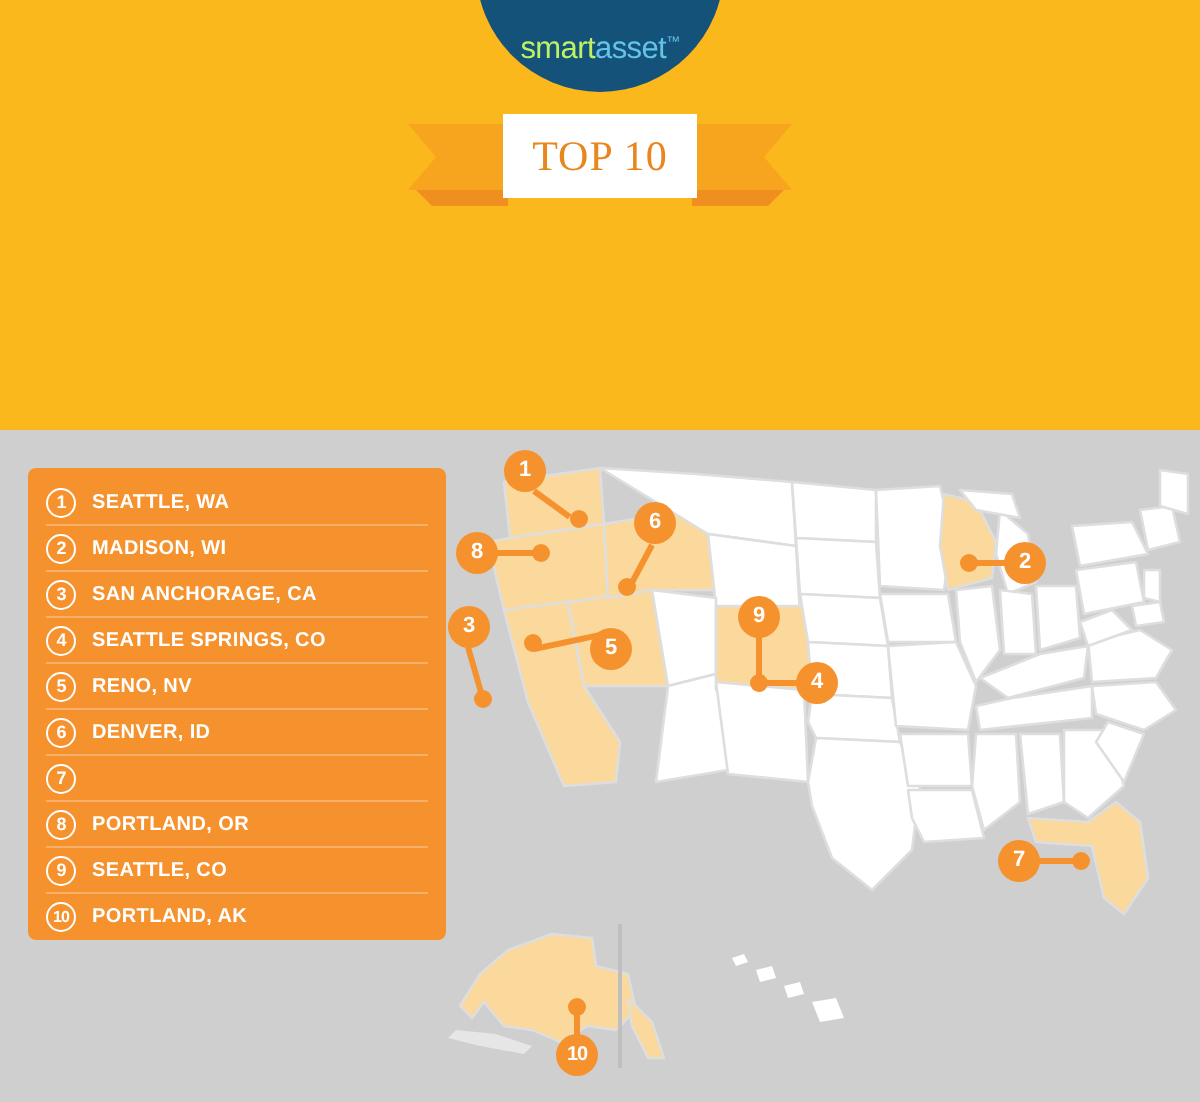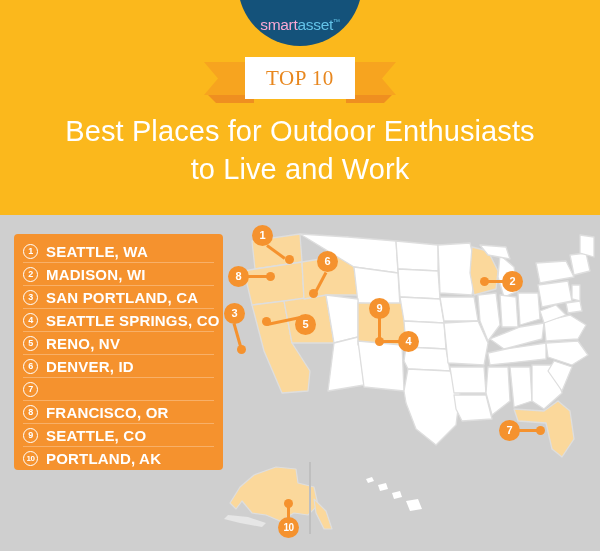--- a/index.html
+++ b/index.html
@@ -25,21 +25,21 @@
     background: #14527a;
     border-radius: 0 0 62px 62px;
     display: flex; align-items: flex-end; justify-content: center;
     padding-bottom: 12px;
   }
   .logo-text {
     font-size: 15.5px; letter-spacing: -0.3px;
     font-family: "Liberation Sans", sans-serif;
     white-space: nowrap;
   }
-  .logo-smart { color: #f9a8d4; margin-top: 28px; }
+  .logo-smart { color: #bef264; margin-top: 28px; }
   .logo-asset { color: #64c3e8; }
   .logo-tm { color: #64c3e8; font-size: 7px; vertical-align: super; }
 
   
   .ribbon { position: absolute; left: 50%; top: 62px; transform: translateX(-50%); width: 192px; height: 44px; }
   .ribbon-tail {
     position: absolute; top: 0; width: 55px; height: 33px;
     background: #f7a41f;
   }
   .ribbon-tail.left  { left: 0;  clip-path: polygon(0 0, 55px 0, 55px 33px, 0 33px, 14px 16.5px); }
@@ -47,21 +47,21 @@
   .ribbon-fold {
     position: absolute; top: 33px; width: 46px; height: 8px;
     background: #ef8f20;
   }
   .ribbon-fold.left  { left: 4px;  clip-path: polygon(0 0, 46px 0, 46px 8px, 0 8px); }
   .ribbon-fold.right { right: 4px; clip-path: polygon(0 0, 46px 0, 46px 8px, 0 8px); }
   .ribbon-fold.left  { clip-path: polygon(0 0, 46px 0, 46px 8px, 8px 8px); }
   .ribbon-fold.right { clip-path: polygon(0 0, 46px 0, 38px 8px, 0 8px); }
   .ribbon-box {
     position: absolute; left: 50%; top: -5px; transform: translateX(-50%);
-    width: 110px; height: 42px; background: #ffffff;
+    width: 97px; height: 42px; background: #ffffff;
     display: flex; align-items: center; justify-content: center;
   }
   .ribbon-label {
     color: #e8871e; font-family: "Liberation Serif", serif;
     font-size: 21px; letter-spacing: 0.5px;
   }
 
   
   .title {
     position: absolute; left: 0; top: 112px; width: 600px;
@@ -94,21 +94,21 @@
   .rank-circle {
     width: 15px; height: 15px; min-width: 15px;
     border: 1.3px solid #ffffff; border-radius: 50%;
     color: #ffffff; font-size: 9px; font-weight: 700;
     display: flex; align-items: center; justify-content: center;
     margin-right: 8px;
     letter-spacing: -0.5px;
   }
   .rank-circle.wide { font-size: 8px; }
   .city-label {
-    color: #ffffff; font-size: 15px; font-weight: 700;
+    color: #ffffff; font-size: 10px; font-weight: 700;
     letter-spacing: 0.2px; white-space: nowrap;
   }
 
   
   .map-wrap {
     position: absolute; left: 222px; top: 215px;
     width: 378px; height: 336px;
   }
   .map-svg { display: block; width: 378px; height: 336px; }
 
@@ -146,59 +146,55 @@
     <div class="ribbon">
       <div class="ribbon-tail left"></div>
       <div class="ribbon-tail right"></div>
       <div class="ribbon-fold left"></div>
       <div class="ribbon-fold right"></div>
       <div class="ribbon-box">
         <span class="ribbon-label">TOP 10</span>
       </div>
     </div>
 
-    <div class="title">
-      <span class="title-line">Best Places for Outdoor Enthusiasts</span>
-      <span class="title-line">to Live and Work</span>
-    </div>
   </div>
 
   <div class="body-area"></div>
 
   <div class="list-panel">
     <div class="list-item">
       <span class="rank-circle">1</span>
       <span class="city-label">SEATTLE, WA</span>
     </div>
     <div class="list-item">
       <span class="rank-circle">2</span>
       <span class="city-label">MADISON, WI</span>
     </div>
     <div class="list-item">
       <span class="rank-circle">3</span>
-      <span class="city-label">SAN PORTLAND, CA</span>
+      <span class="city-label">SAN ANCHORAGE, CA</span>
     </div>
     <div class="list-item">
       <span class="rank-circle">4</span>
       <span class="city-label">SEATTLE SPRINGS, CO</span>
     </div>
     <div class="list-item">
       <span class="rank-circle">5</span>
       <span class="city-label">RENO, NV</span>
     </div>
     <div class="list-item">
       <span class="rank-circle">6</span>
       <span class="city-label">DENVER, ID</span>
     </div>
     <div class="list-item">
       <span class="rank-circle">7</span>
     </div>
     <div class="list-item">
       <span class="rank-circle">8</span>
-      <span class="city-label">FRANCISCO, OR</span>
+      <span class="city-label">PORTLAND, OR</span>
     </div>
     <div class="list-item">
       <span class="rank-circle">9</span>
       <span class="city-label">SEATTLE, CO</span>
     </div>
     <div class="list-item">
       <span class="rank-circle wide">10</span>
       <span class="city-label">PORTLAND, AK</span>
     </div>
   </div>

